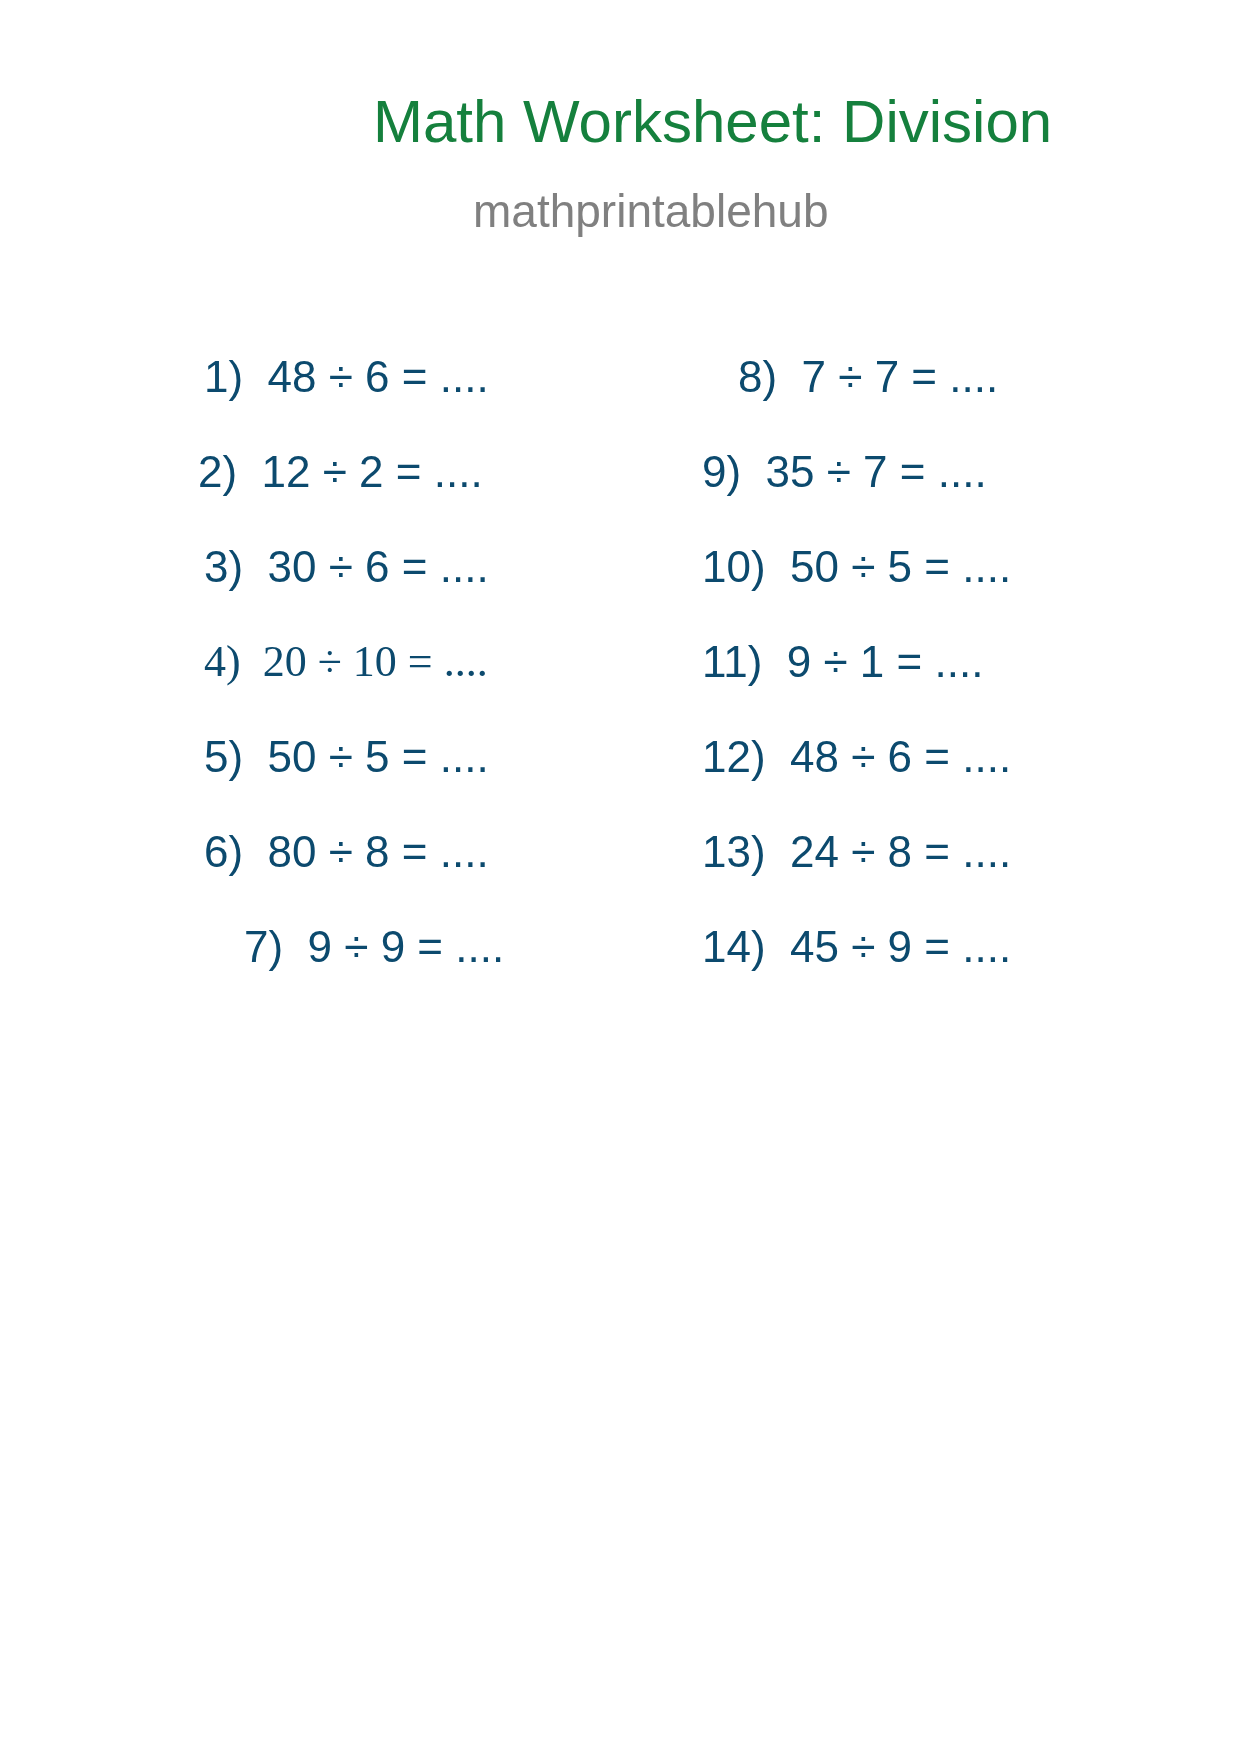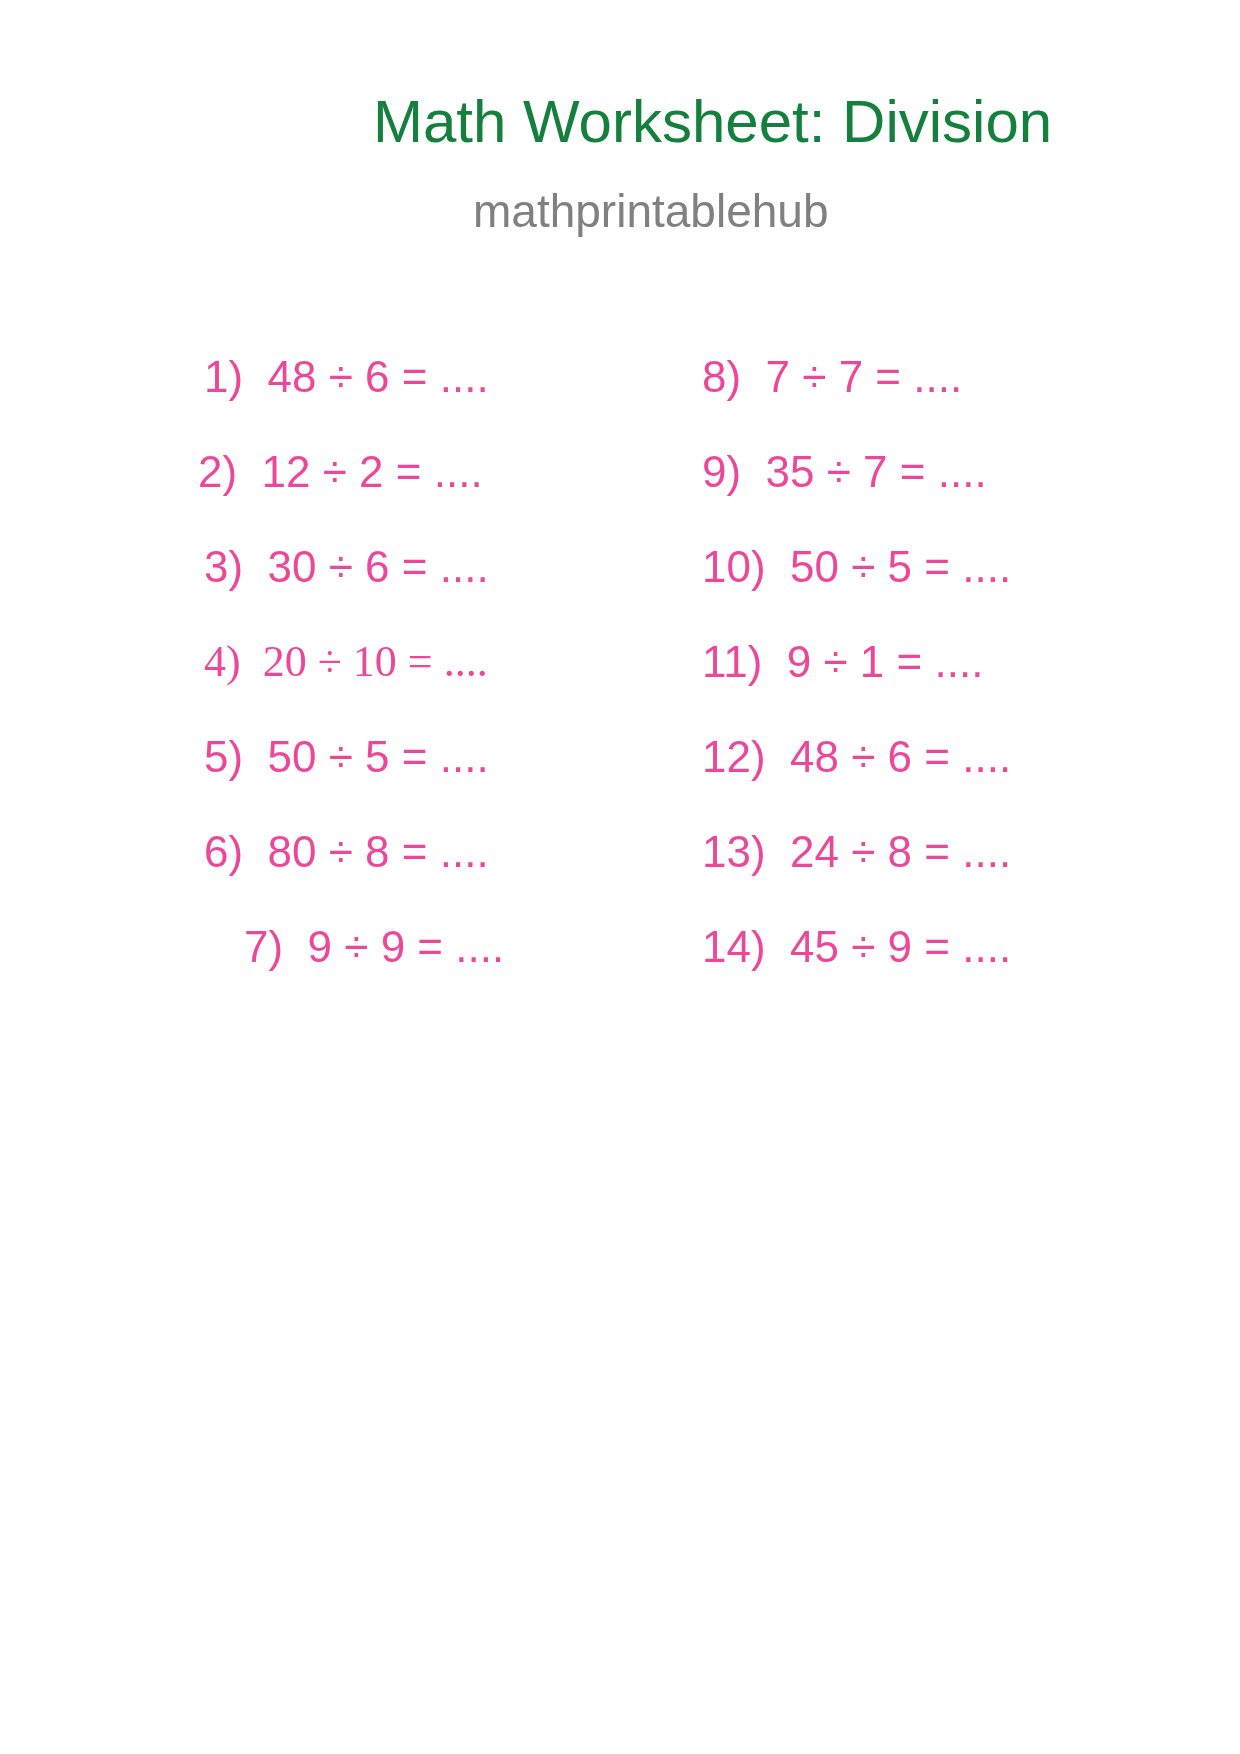--- a/index.html
+++ b/index.html
@@ -31,21 +31,21 @@
       font-size: 46px;
       line-height: 1;
       white-space: pre;
       color: #808080;
     }
     .problem {
       position: absolute;
       font-size: 44px;
       line-height: 1;
       white-space: pre;
-      color: #ec4899;
+      color: #0c4a6e;
     }
     .problem .num { }
     .problem .expr { }
     .problem .blank { }
   </style>
 </head>
 <body>
 
 <div class="title">Math Worksheet: Division</div>
 <div class="subtitle">mathprintablehub</div>
@@ -54,20 +54,20 @@
   <div class="problem" style="left:204px;top:355px;"><span class="num">1)</span>  <span class="expr">48 ÷ 6 =</span> <span class="blank">....</span></div>
   <div class="problem" style="left:198px;top:450px;"><span class="num">2)</span>  <span class="expr">12 ÷ 2 =</span> <span class="blank">....</span></div>
   <div class="problem" style="left:204px;top:545px;"><span class="num">3)</span>  <span class="expr">30 ÷ 6 =</span> <span class="blank">....</span></div>
   <div class="problem" style="left:204px;top:640px;font-family:Liberation Serif, serif;"><span class="num">4)</span>  <span class="expr">20 ÷ 10 =</span> <span class="blank">....</span></div>
   <div class="problem" style="left:204px;top:735px;"><span class="num">5)</span>  <span class="expr">50 ÷ 5 =</span> <span class="blank">....</span></div>
   <div class="problem" style="left:204px;top:830px;"><span class="num">6)</span>  <span class="expr">80 ÷ 8 =</span> <span class="blank">....</span></div>
   <div class="problem" style="left:204px;top:925px;margin-left:40px;"><span class="num">7)</span>  <span class="expr">9 ÷ 9 =</span> <span class="blank">....</span></div>
 </div>
 
 <div>
-  <div class="problem" style="left:702px;top:355px;"><span class="num">8)</span>  <span class="expr">7 ÷ 7 =</span> <span class="blank">....</span></div>
+  <div class="problem" style="left:738px;top:355px;"><span class="num">8)</span>  <span class="expr">7 ÷ 7 =</span> <span class="blank">....</span></div>
   <div class="problem" style="left:702px;top:450px;"><span class="num">9)</span>  <span class="expr">35 ÷ 7 =</span> <span class="blank">....</span></div>
   <div class="problem" style="left:702px;top:545px;"><span class="num">10)</span>  <span class="expr">50 ÷ 5 =</span> <span class="blank">....</span></div>
   <div class="problem" style="left:702px;top:640px;"><span class="num">11)</span>  <span class="expr">9 ÷ 1 =</span> <span class="blank">....</span></div>
   <div class="problem" style="left:702px;top:735px;"><span class="num">12)</span>  <span class="expr">48 ÷ 6 =</span> <span class="blank">....</span></div>
   <div class="problem" style="left:702px;top:830px;"><span class="num">13)</span>  <span class="expr">24 ÷ 8 =</span> <span class="blank">....</span></div>
   <div class="problem" style="left:702px;top:925px;"><span class="num">14)</span>  <span class="expr">45 ÷ 9 =</span> <span class="blank">....</span></div>
 </div>
 
 </body></html>

